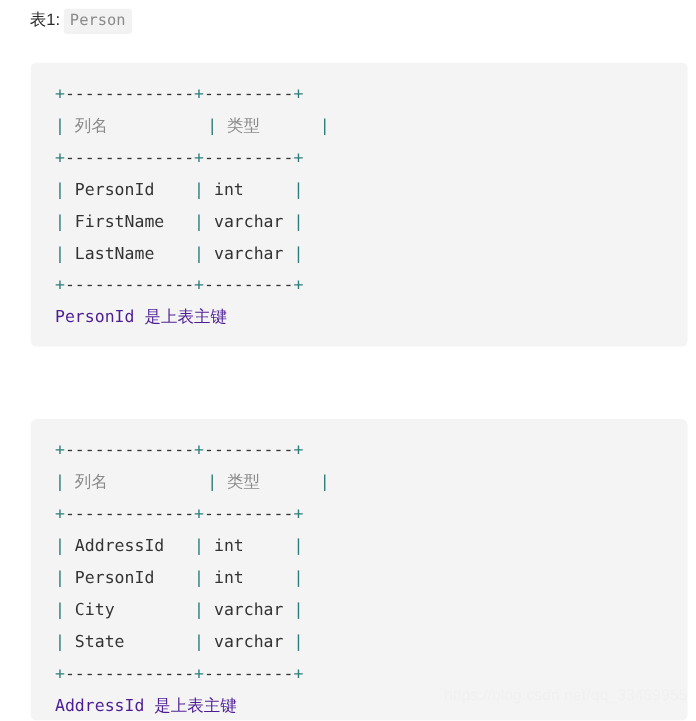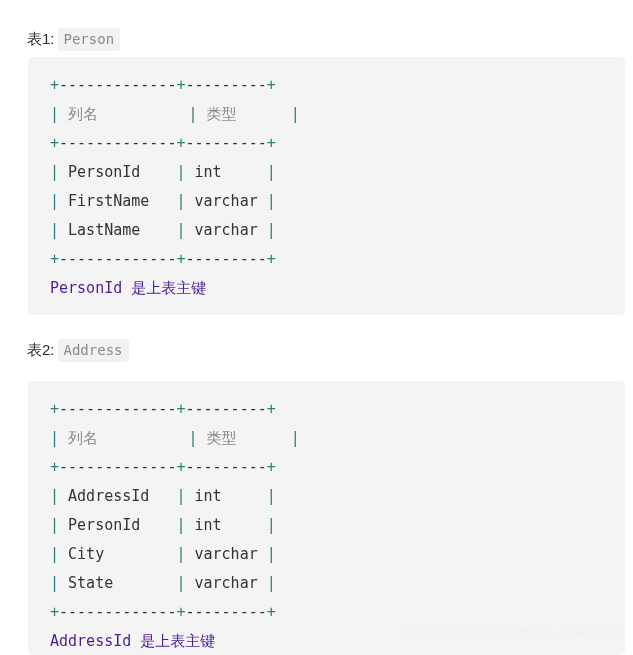--- a/index.html
+++ b/index.html
@@ -90,31 +90,28 @@
     color: #f0f0f0;
     white-space: nowrap;
     user-select: none;
   }
 </style>
 </head>
 <body>
 
 <div class="page">
 
-  <div class="section-heading" style="top:28px;">
+  <div class="section-heading" style="top:8px;">
     <span class="label">表1:</span><span class="code-chip">Person</span>
   </div>
 
   <div class="code-block" style="top:57px;height:258px;">
     <pre><span class="code-line"><span class="tok-border"><span style="color: rgb(46, 125, 122);">+</span>-------------<span style="color: rgb(46, 125, 122);">+</span>---------<span style="color: rgb(46, 125, 122);">+</span></span></span><span class="code-line"><span class="tok-cjk"><span style="color: rgb(46, 125, 122);">|</span> 列名          <span style="color: rgb(46, 125, 122);">|</span> 类型      <span style="color: rgb(46, 125, 122);">|</span></span></span><span class="code-line"><span class="tok-border"><span style="color: rgb(46, 125, 122);">+</span>-------------<span style="color: rgb(46, 125, 122);">+</span>---------<span style="color: rgb(46, 125, 122);">+</span></span></span><span class="code-line"><span class="tok-name"><span style="color: rgb(46, 125, 122);">|</span> PersonId    <span style="color: rgb(46, 125, 122);">|</span> int     <span style="color: rgb(46, 125, 122);">|</span></span></span><span class="code-line"><span class="tok-name"><span style="color: rgb(46, 125, 122);">|</span> FirstName   <span style="color: rgb(46, 125, 122);">|</span> varchar <span style="color: rgb(46, 125, 122);">|</span></span></span><span class="code-line"><span class="tok-name"><span style="color: rgb(46, 125, 122);">|</span> LastName    <span style="color: rgb(46, 125, 122);">|</span> varchar <span style="color: rgb(46, 125, 122);">|</span></span></span><span class="code-line"><span class="tok-border"><span style="color: rgb(46, 125, 122);">+</span>-------------<span style="color: rgb(46, 125, 122);">+</span>---------<span style="color: rgb(46, 125, 122);">+</span></span></span><span class="code-line"><span class="tok-note">PersonId 是上表主键</span></span></pre>
   </div>
 
-  <div class="section-heading" style="top:339px;">
-    <span class="label">表2:</span><span class="code-chip">Address</span>
-  </div>
 
   <div class="code-block" style="top:381px;height:274px;">
     <pre><span class="code-line"><span class="tok-border"><span style="color: rgb(46, 125, 122);">+</span>-------------<span style="color: rgb(46, 125, 122);">+</span>---------<span style="color: rgb(46, 125, 122);">+</span></span></span><span class="code-line"><span class="tok-cjk"><span style="color: rgb(46, 125, 122);">|</span> 列名          <span style="color: rgb(46, 125, 122);">|</span> 类型      <span style="color: rgb(46, 125, 122);">|</span></span></span><span class="code-line"><span class="tok-border"><span style="color: rgb(46, 125, 122);">+</span>-------------<span style="color: rgb(46, 125, 122);">+</span>---------<span style="color: rgb(46, 125, 122);">+</span></span></span><span class="code-line"><span class="tok-name"><span style="color: rgb(46, 125, 122);">|</span> AddressId   <span style="color: rgb(46, 125, 122);">|</span> int     <span style="color: rgb(46, 125, 122);">|</span></span></span><span class="code-line"><span class="tok-name"><span style="color: rgb(46, 125, 122);">|</span> PersonId    <span style="color: rgb(46, 125, 122);">|</span> int     <span style="color: rgb(46, 125, 122);">|</span></span></span><span class="code-line"><span class="tok-name"><span style="color: rgb(46, 125, 122);">|</span> City        <span style="color: rgb(46, 125, 122);">|</span> varchar <span style="color: rgb(46, 125, 122);">|</span></span></span><span class="code-line"><span class="tok-name"><span style="color: rgb(46, 125, 122);">|</span> State       <span style="color: rgb(46, 125, 122);">|</span> varchar <span style="color: rgb(46, 125, 122);">|</span></span></span><span class="code-line"><span class="tok-border"><span style="color: rgb(46, 125, 122);">+</span>-------------<span style="color: rgb(46, 125, 122);">+</span>---------<span style="color: rgb(46, 125, 122);">+</span></span></span><span class="code-line"><span class="tok-note">AddressId 是上表主键</span></span></pre>
   </div>
 
   <div class="watermark">https://blog.csdn.net/qq_33489955</div>
 
 </div>
 
 </body></html>

